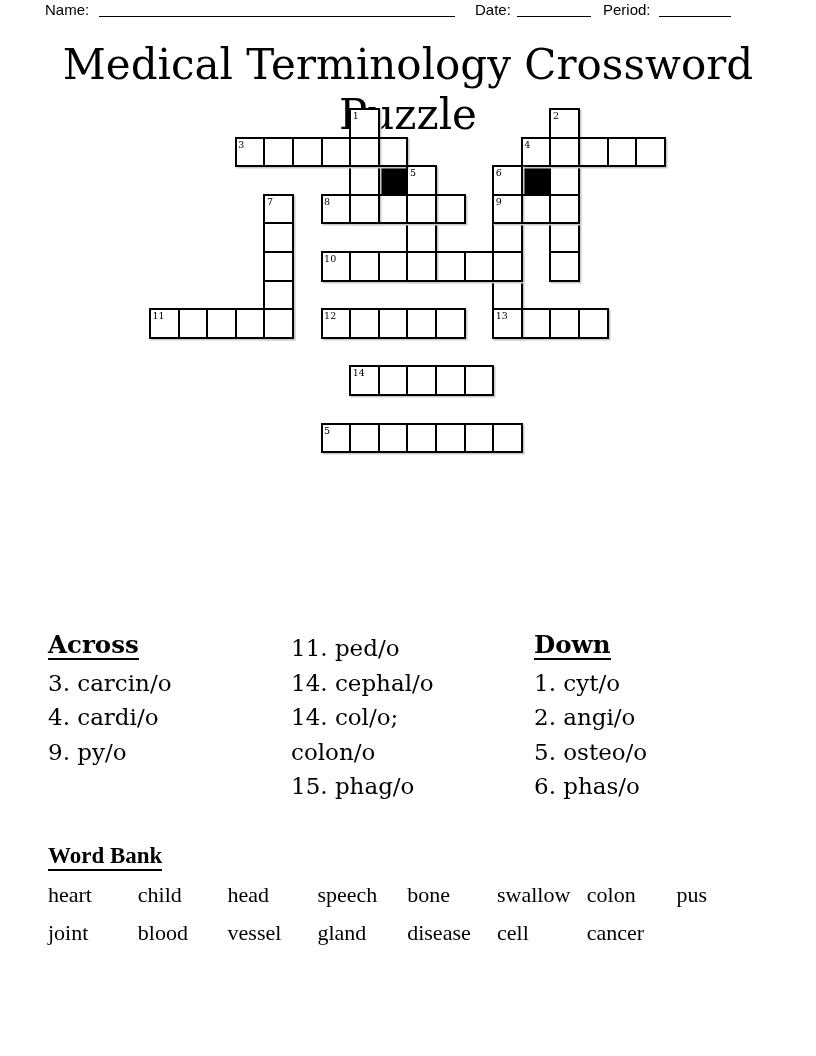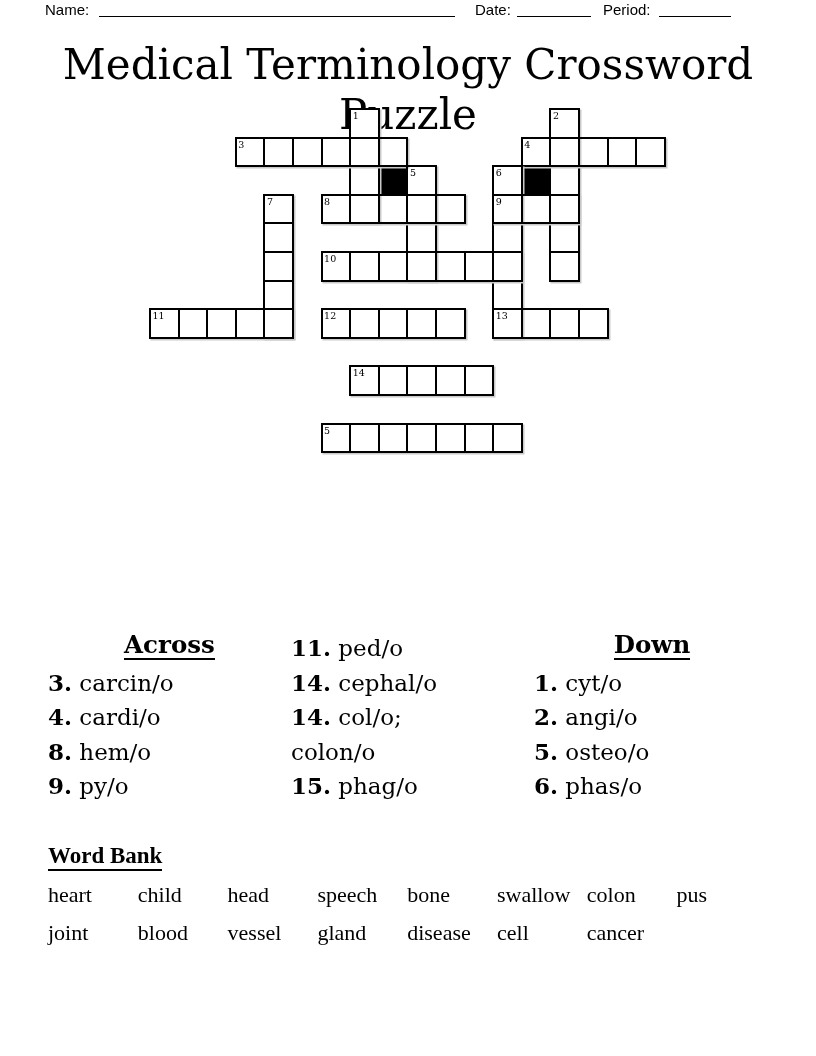--- a/index.html
+++ b/index.html
@@ -27,25 +27,25 @@
   .outline { position:absolute; box-sizing:border-box; border:2px solid #000;
              pointer-events:none; box-shadow:1.5px 1.5px 0 #c9c9c9; }
   .num { position:absolute; font-size:9.5px; line-height:1; font-family:"DejaVu Serif", serif; }
 
   
   .clues { position:absolute; left:48px; top:631px; width:722px; display:flex; }
   .clue-col { box-sizing:border-box; }
   .clue-col.c1 { width:243px; }
   .clue-col.c2 { width:243px; }
   .clue-col.c3 { flex:1; }
-  .hrow { line-height:34.5px; height:34.5px;text-align:center; }
+  .hrow { line-height:34.5px; height:34.5px; }
   .hd { font-weight:700; font-size:24.5px; display:inline-block;
         border-bottom:2.5px solid #000; line-height:1.12; }
   .clue { font-size:23px; line-height:34.5px; max-width:197px; }
-  .clue b { font-weight:700;margin-top:40px; }
+  .clue b { font-weight:400;margin-top:40px; }
 
   
   .wb-head-row { position:absolute; left:48px; top:843px; }
   .wb-hd { font-family:"Liberation Serif", serif; font-size:23px; font-weight:700;
            display:inline-block; border-bottom:2px solid #000; line-height:1.15; }
   .wb-row { position:absolute; left:48px; width:740px; display:flex;
             font-family:"Liberation Serif", serif; font-size:22px; line-height:26px; }
   .wb-row.r1 { top:882px; }
   .wb-row.r2 { top:920px; }
   .wb-word { flex:0 0 89.8px; white-space:nowrap; }
@@ -166,21 +166,20 @@
       <div class="num" style="left: 345.7px; top: 202.2px;">13</div>
       <div class="num" style="left: 202.7px; top: 259.4px;">14</div>
       <div class="num" style="left: 174.1px; top: 316.6px;">5</div>
     </div>
 
   <div class="clues">
     <div class="clue-col c1" id="col-across-1">
       <div class="hrow"><span class="hd">Across</span></div>
     <div class="clue"><b>3.</b> carcin/o</div>
         <div class="clue"><b>4.</b> cardi/o</div>
-        <div class="clue"><b>8.</b> hem/o</div>
         <div class="clue"><b>9.</b> py/o</div>
       </div>
     <div class="clue-col c2" id="col-across-2">
         <div class="clue"><b>11.</b> ped/o</div>
         <div class="clue"><b>14.</b> cephal/o</div>
         <div class="clue"><b>14.</b> col/o; colon/o</div>
         <div class="clue"><b>15.</b> phag/o</div>
       </div>
     <div class="clue-col c3" id="col-down">
       <div class="hrow"><span class="hd">Down</span></div>

